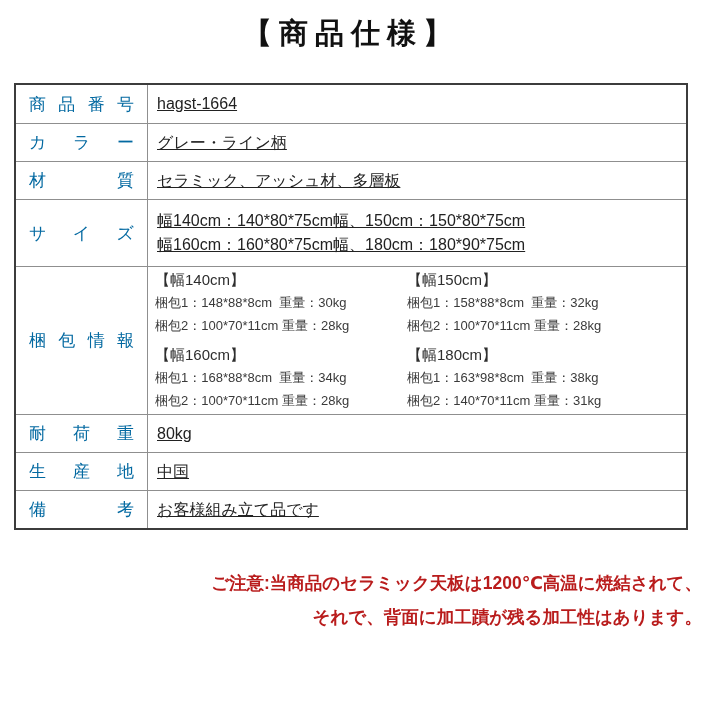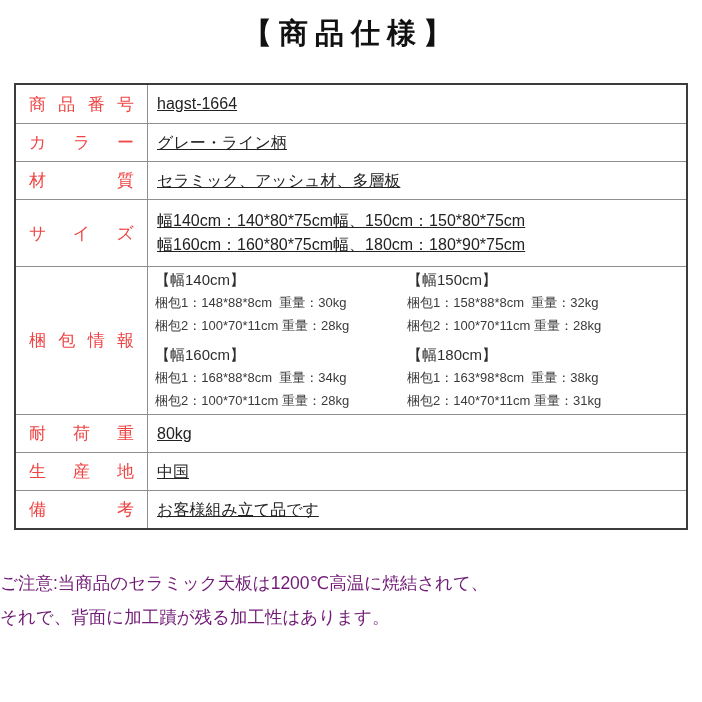--- a/index.html
+++ b/index.html
@@ -46,21 +46,21 @@
   .h-l { height: 148px; }
   .label-cell {
     flex: 0 0 132px;
     width: 132px;
     border-right: 1px solid #8f8f8f;
     box-sizing: border-box;
     display: flex;
     align-items: center;
     padding: 16px 13px;
     font-size: 17px;
-    color: #ef4444;
+    color: #0369a1;
   }
   .label-cell span {
     display: block;
     width: 100%;
     text-align: justify;
     text-align-last: justify;
   }
   .value-cell {
     flex: 1;
     display: flex;
@@ -91,23 +91,24 @@
   .packing-line {
     font-size: 13px;
     line-height: 23px;
     white-space: pre;
   }
   .notice {
     position: absolute;
     top: 566px;
     left: 0;
     width: 100%;
-    text-align: left;
-    color: #701a75; 
+    text-align: right;
+    color: #b91c1c; 
     font-size: 17.5px;
+    font-weight: bold;
   }
   .notice-line { line-height: 34px; }
 </style>
 </head>
 <body>
 
 <div class="page">
 
   <div class="page-title">【商品仕様】</div>
 

